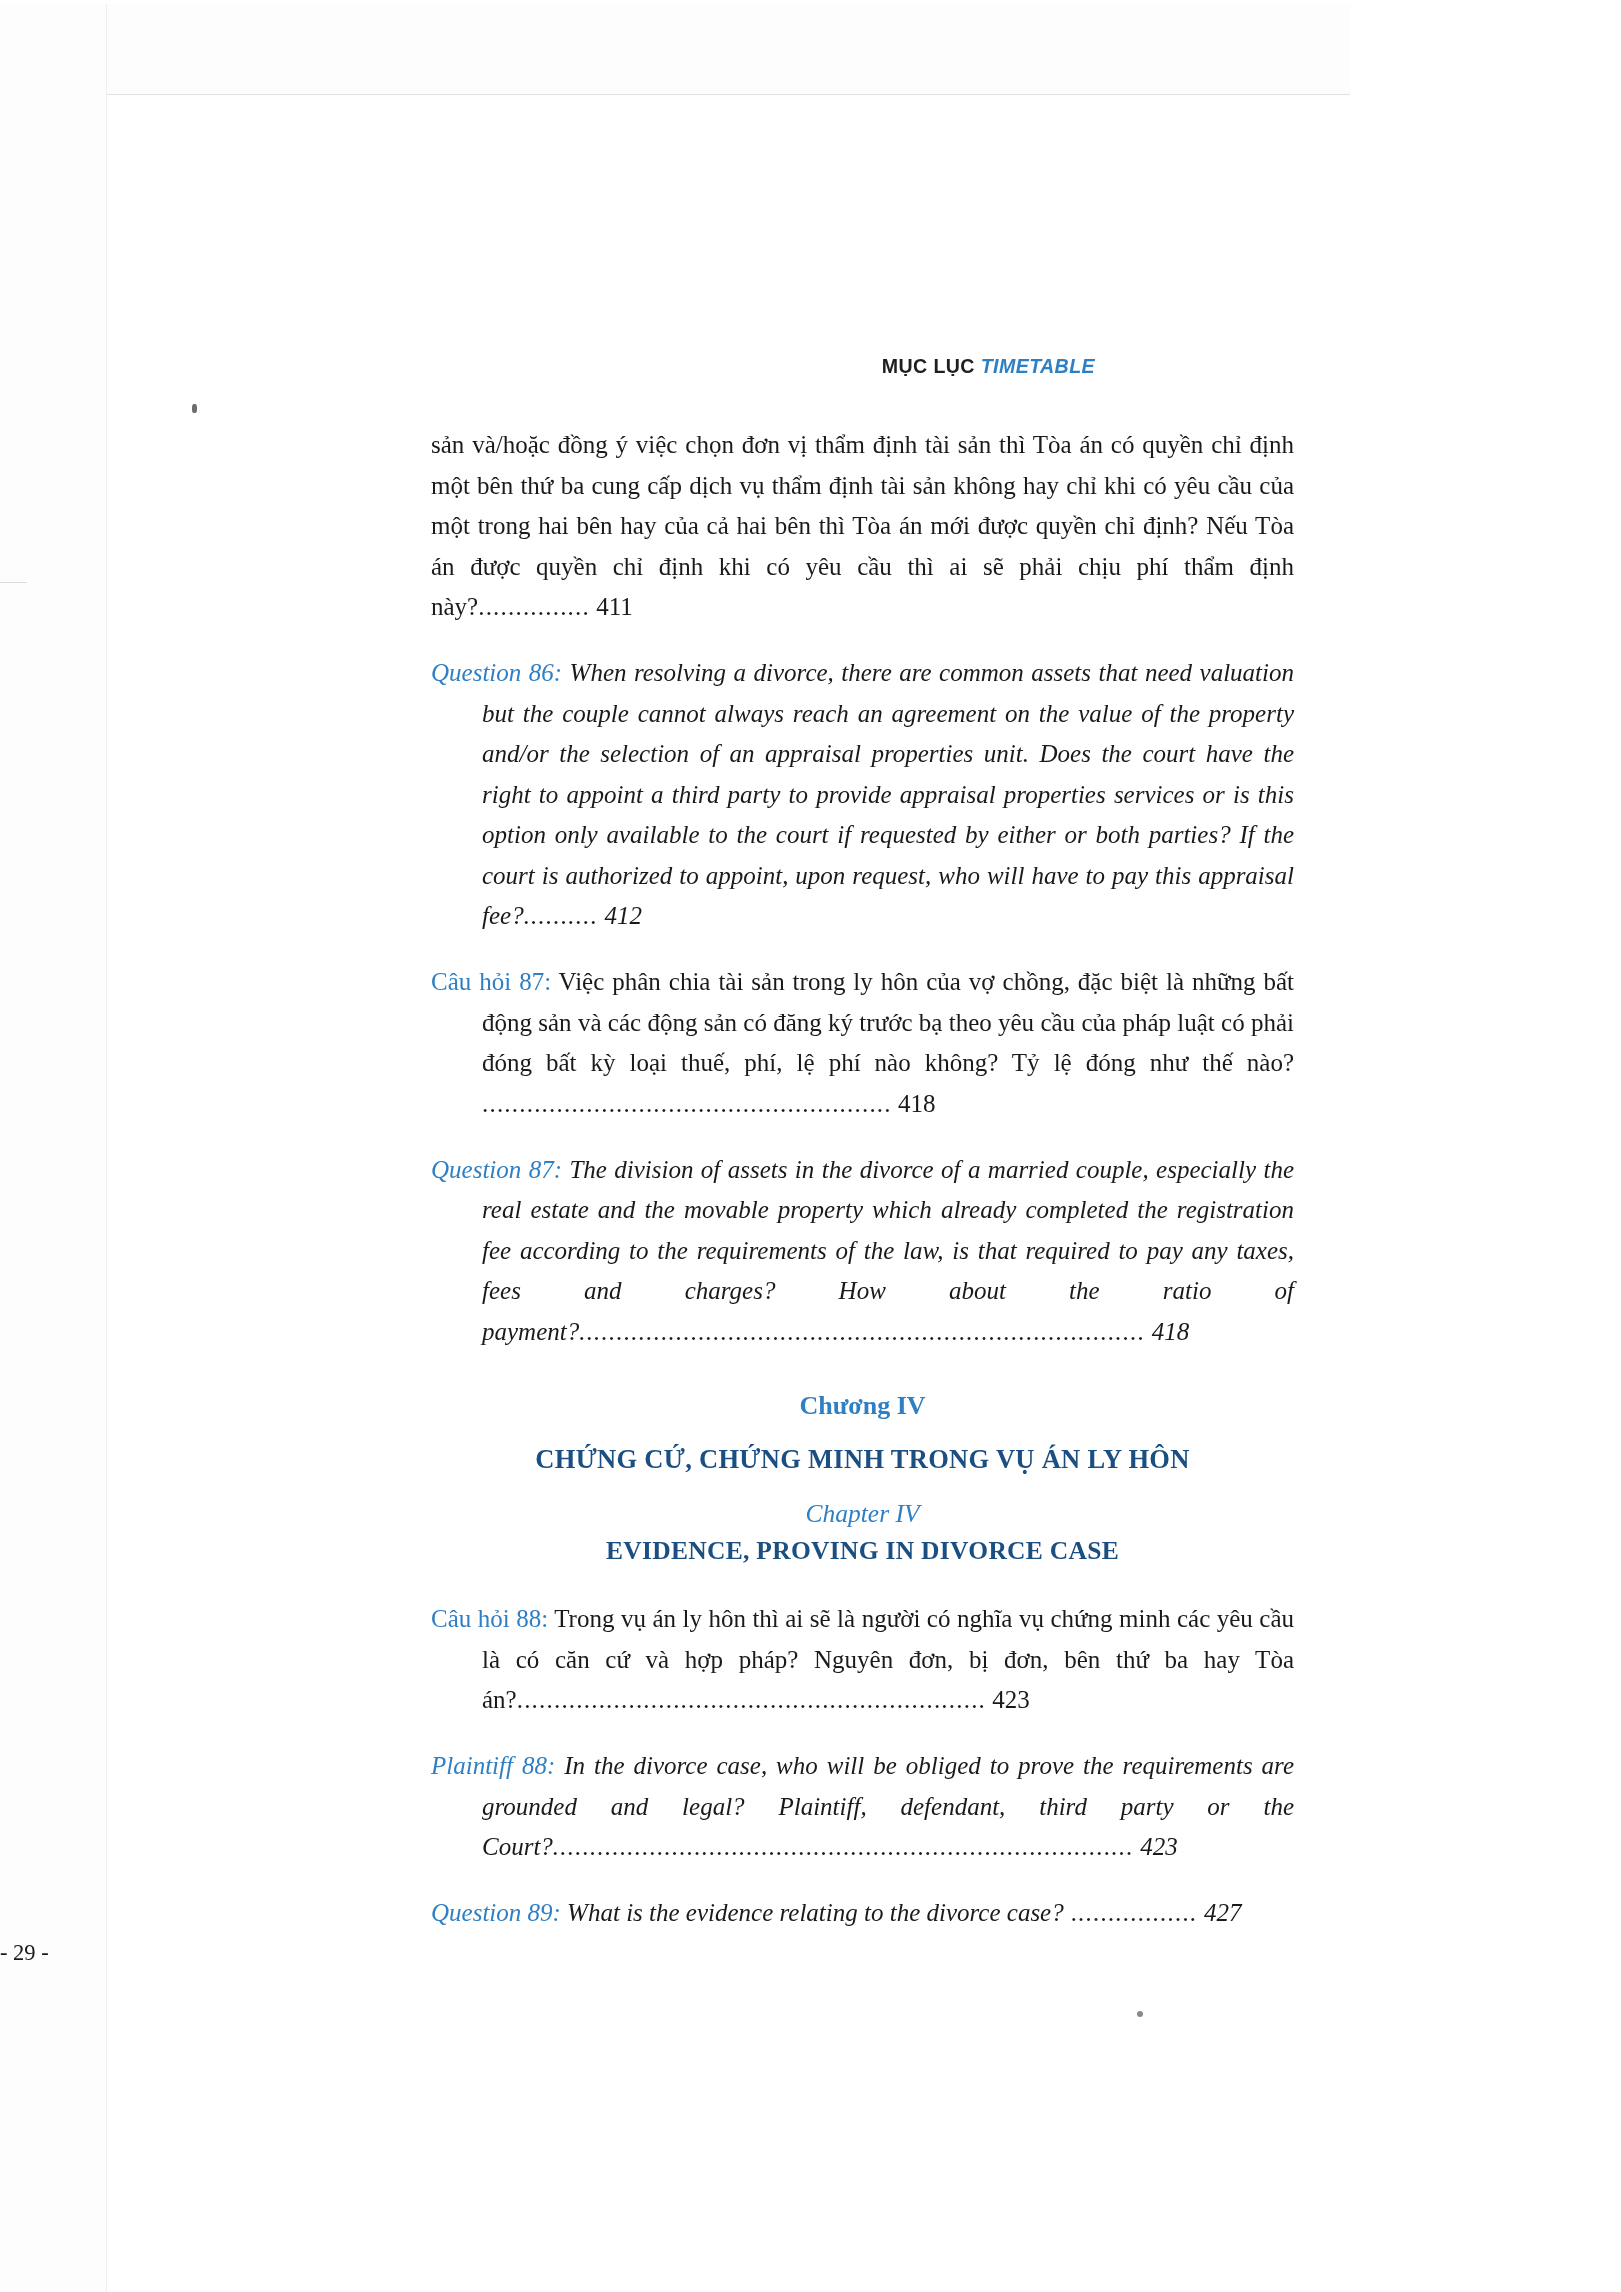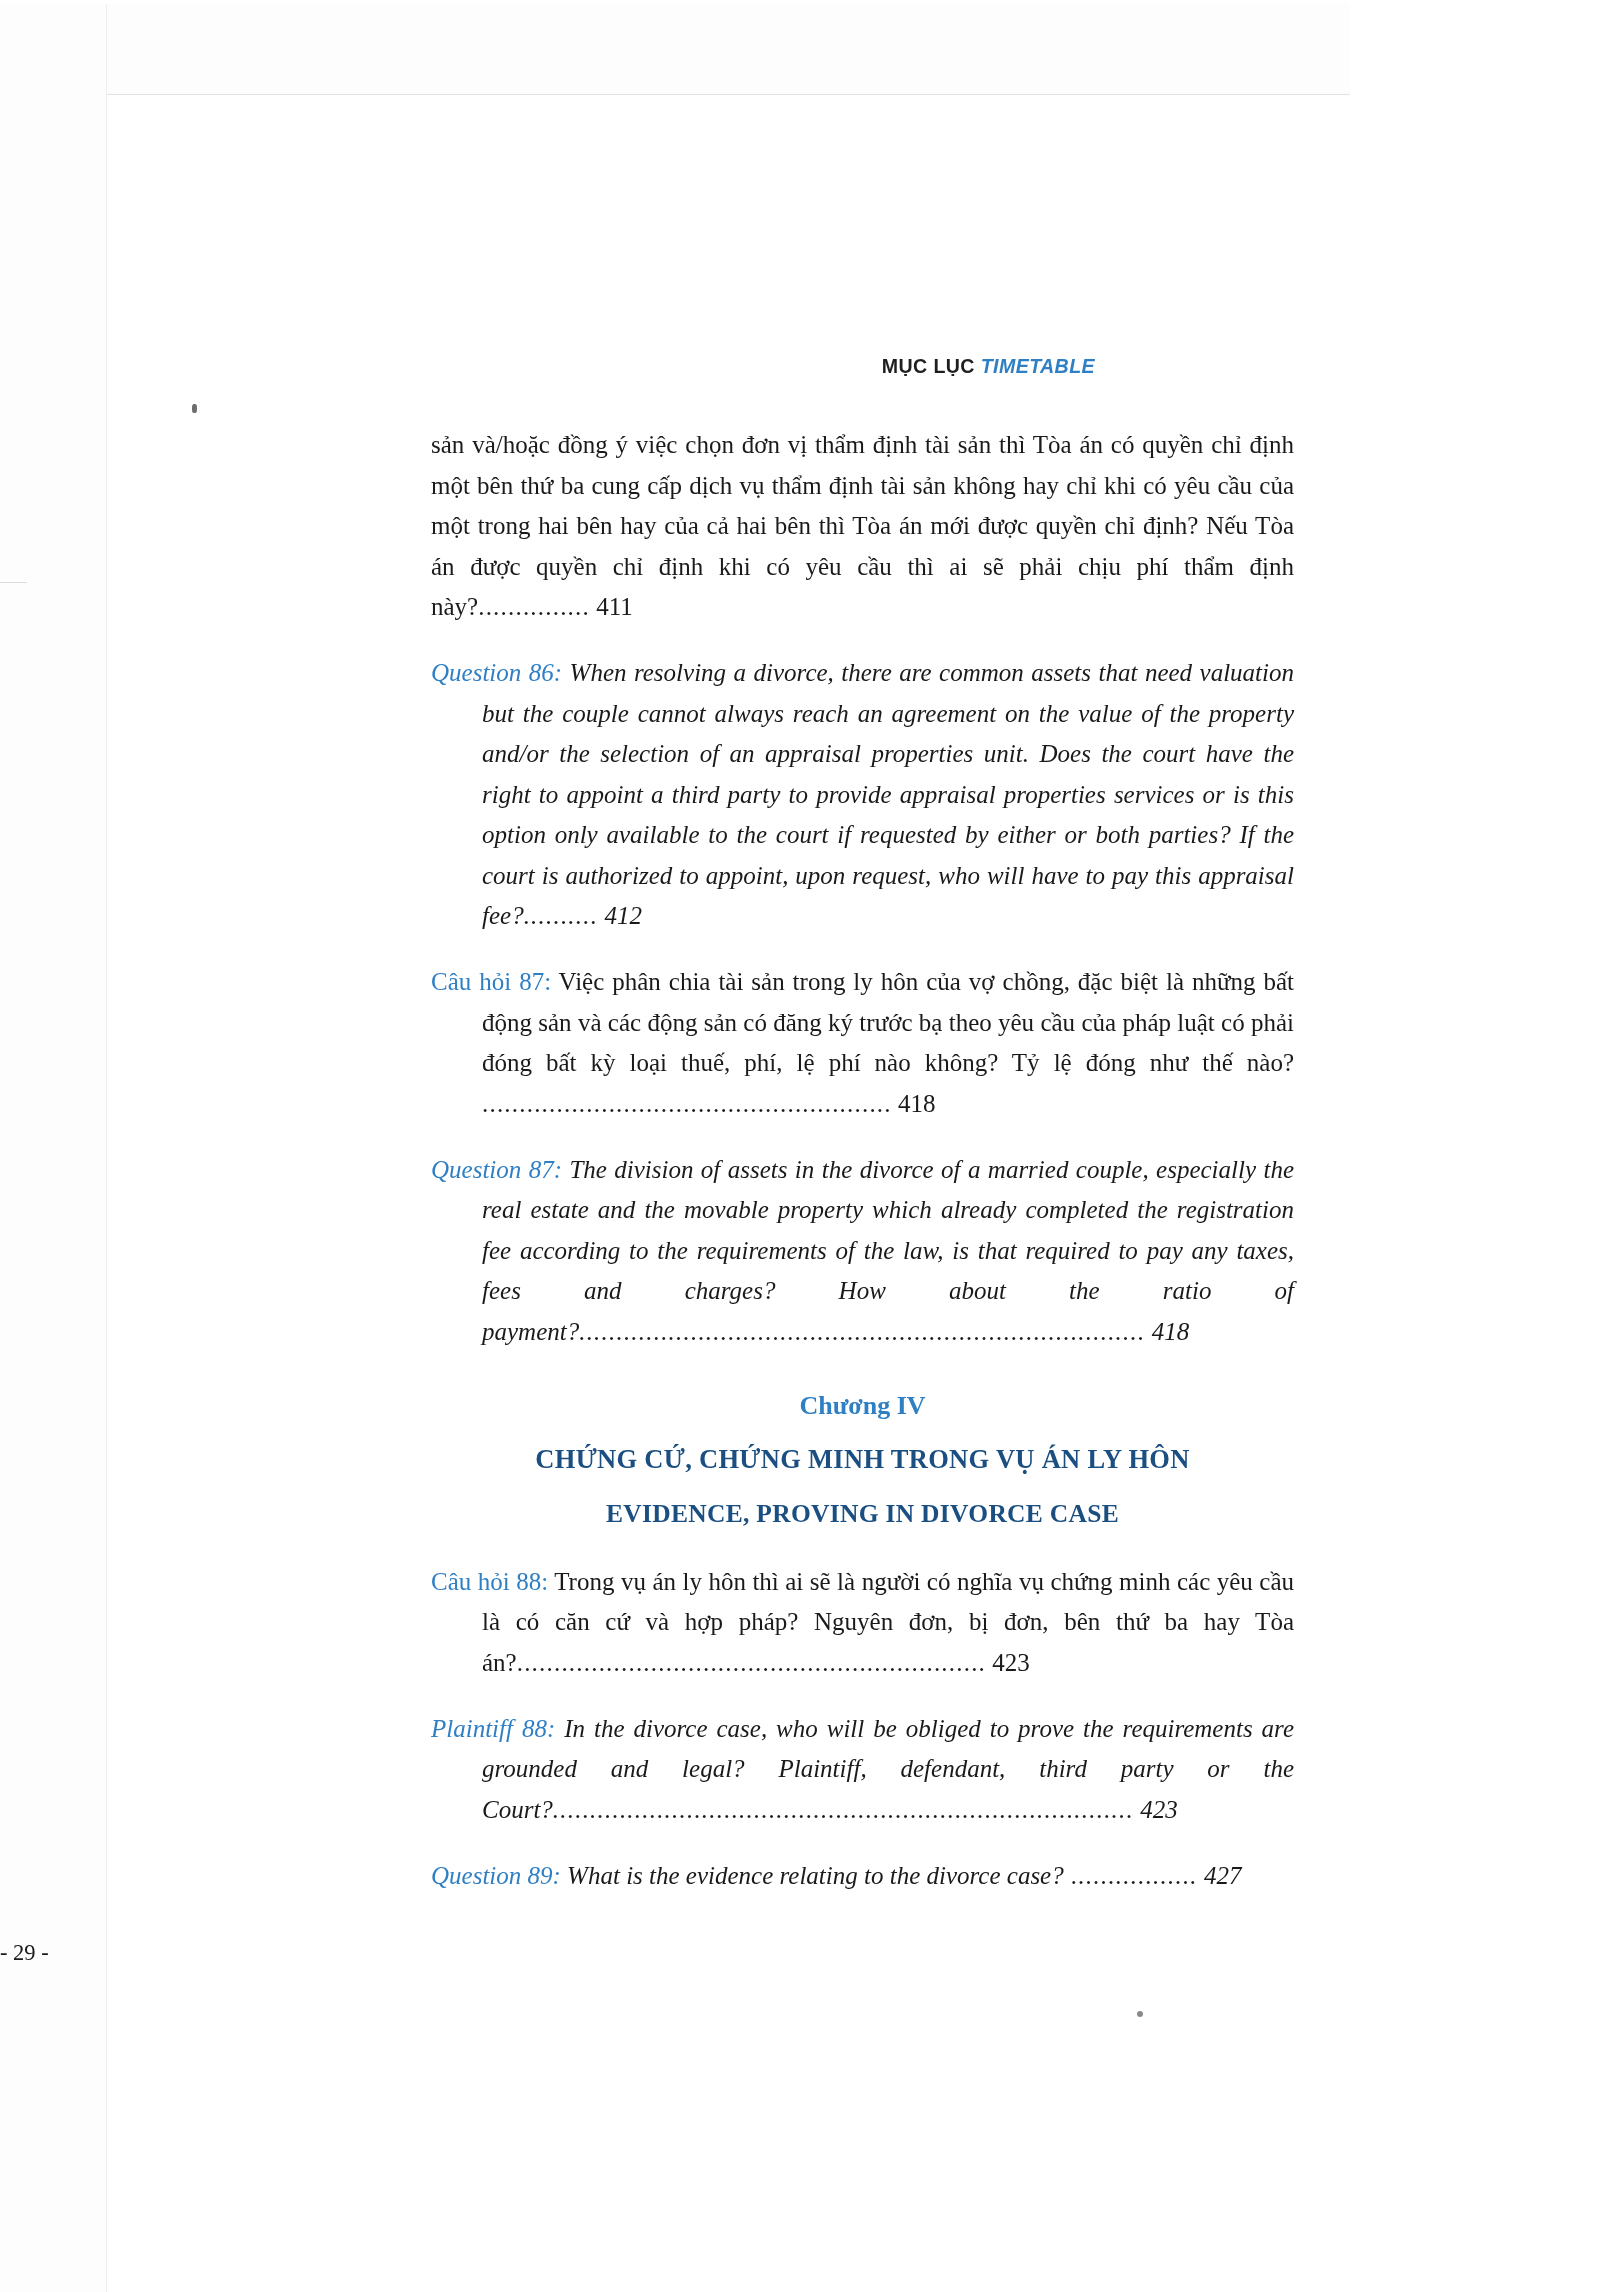--- a/index.html
+++ b/index.html
@@ -195,20 +195,21 @@
       <p class="body"><span class="lbl">Câu hỏi 87:</span> <span>Việc phân chia tài sản trong ly hôn của vợ chồng, đặc biệt là những bất động sản và các động sản có đăng ký trước bạ theo yêu cầu của pháp luật có phải đóng bất kỳ loại thuế, phí, lệ phí nào không? Tỷ lệ đóng như thế nào?</span> <span class="dots">.......................................................</span> <span class="pg">418</span></p>
     </div>
 
     <div class="entry en">
       <p class="body"><span class="lbl">Question 87:</span> <span>The division of assets in the divorce of a married couple, especially the real estate and the movable property which already completed the registration fee according to the requirements of the law, is that required to pay any taxes, fees and charges? How about the ratio of payment?</span><span class="dots">............................................................................</span> <span class="pg">418</span></p>
     </div>
 
     <div class="chapter">
       <div class="ch-vn-num">Chương IV</div>
       <div class="ch-vn-title">CHỨNG CỨ, CHỨNG MINH TRONG VỤ ÁN LY HÔN</div>
+      <div class="ch-en-num">Chapter IV</div>
       <div class="ch-en-title">EVIDENCE, PROVING IN DIVORCE CASE</div>
     </div>
 
     <div class="entry vn">
       <p class="body"><span class="lbl">Câu hỏi 88:</span> <span>Trong vụ án ly hôn thì ai sẽ là người có nghĩa vụ chứng minh các yêu cầu là có căn cứ và hợp pháp? Nguyên đơn, bị đơn, bên thứ ba hay Tòa án?</span><span class="dots">...............................................................</span> <span class="pg">423</span></p>
     </div>
 
     <div class="entry en">
       <p class="body"><span class="lbl">Plaintiff 88:</span> <span>In the divorce case, who will be obliged to prove the requirements are grounded and legal? Plaintiff, defendant, third party or the Court?</span><span class="dots">..............................................................................</span> <span class="pg">423</span></p>
     </div>

